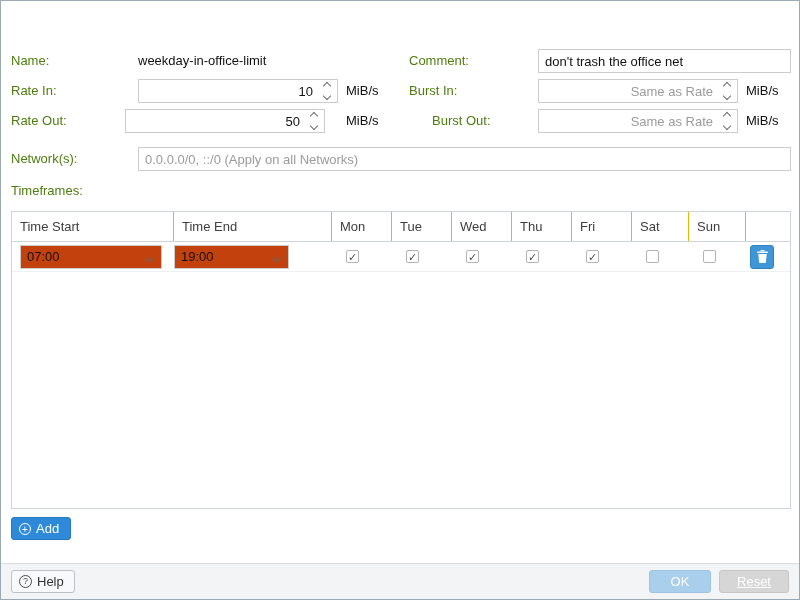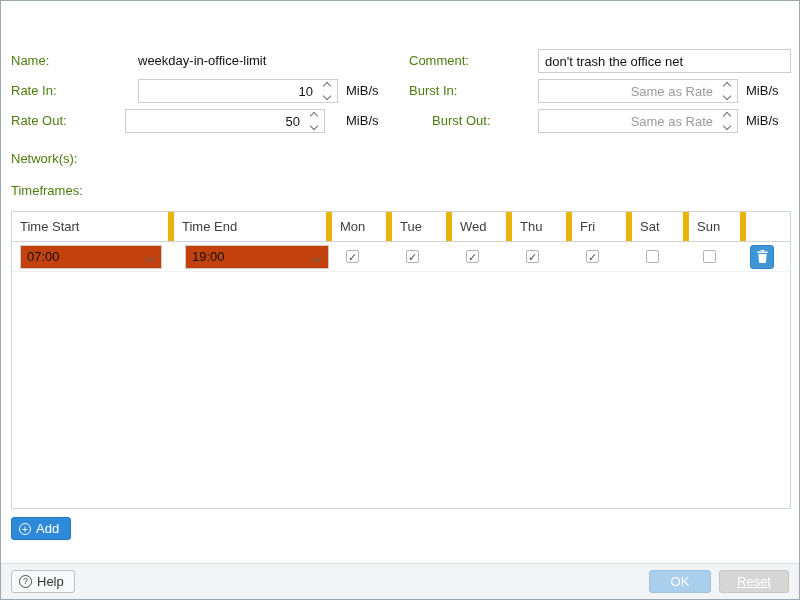--- a/index.html
+++ b/index.html
@@ -27,21 +27,21 @@
   .chev.up{transform:rotate(-135deg);margin-bottom:2px;}
   .chev.down{transform:rotate(45deg);margin-top:2px;}
 
   .combo{position:relative;height:24px;border:1px solid #cccccc;background:#c2410c;box-sizing:border-box;}
   .combo input{width:100%;height:100%;border:none;outline:none;margin:0;padding:0 20px 0 6px;font:inherit;color:#111;background:transparent;box-sizing:border-box;}
   .cchev{position:absolute;right:8px;top:8px;width:6px;height:6px;border-right:1.5px solid #666;border-bottom:1.5px solid #666;transform:rotate(45deg);}
 
   
   .grid{position:absolute;left:10px;top:210px;width:780px;height:298px;border:1px solid #cfd4d8;background:#fff;box-sizing:border-box;}
   .ghead{display:flex;height:30px;border-bottom:1px solid #cfd4d8;box-sizing:border-box;}
-  .hc{display:flex;align-items:center;padding-left:8px;box-sizing:border-box;color:#3e3e40;border-right:6px solid #eab308;cursor:pointer;}
+  .hc{display:flex;align-items:center;padding-left:8px;box-sizing:border-box;color:#3e3e40;border-right:1px solid #eab308;cursor:pointer;}
   .grow{display:flex;height:30px;align-items:center;border-bottom:1px solid #eef1f3;box-sizing:border-box;}
   .rc{display:flex;align-items:center;height:100%;box-sizing:border-box;}
   .c0{width:162px;} .c1{width:158px;} .cd{width:60px;} .cs{width:57px;} .ca{flex:1;border-right:none;}
   .checkbox{width:13px;height:13px;margin-left:14px;border:1px solid #b3b3b3;border-radius:2px;background:#fff;
             font-size:11px;line-height:12px;text-align:center;color:#4c4c4c;cursor:pointer;box-sizing:border-box;}
   .trash{width:24px;height:24px;margin-left:4px;background:#3f96d6;border:1px solid #3184c2;border-radius:3px;
          display:flex;align-items:center;justify-content:center;cursor:pointer;box-sizing:border-box;}
 
   
   .addbtn{position:absolute;left:10px;top:516px;height:23px;padding:0 11px 0 7px;background:#2e8ad8;border:1px solid #2679bf;
@@ -105,20 +105,23 @@
   <div class="fld num" style="left:537px;top:108px;width:200px;">
     <input type="text" placeholder="Same as Rate" style="">
     <span class="spin">
         <i class="chev up"></i>
         <i class="chev down"></i>
       </span>
   </div>
   <span class="unit" style="left:745px;top:108px;">MiB/s</span>
 
   <span class="lbl" style="left:10px;top:146px;">Network(s):</span>
+  <div class="fld" style="left:137px;top:146px;width:653px;">
+    <input type="text" placeholder="0.0.0.0/0, ::/0 (Apply on all Networks)" style="">
+  </div>
 
   <span class="lbl" style="left:10px;top:178px;">Timeframes:</span>
 
   <div class="grid">
     <div class="ghead">
       <div class="hc c0">
           <span>Time Start</span>
         </div>
       <div class="hc c1">
           <span>Time End</span>
@@ -148,21 +151,21 @@
     </div>
 
     <div class="grow">
       <div class="rc c0">
         <div class="combo" style="margin-left:8px;width:142px;">
           <input type="text" value="07:00" style="">
           <i class="cchev"></i>
         </div>
       </div>
       <div class="rc c1">
-        <div class="combo" style="margin-left:11px;width:144px;">
+        <div class="combo" style="margin-left:0;width:115px;">
           <input type="text" value="19:00" style="">
           <i class="cchev"></i>
         </div>
       </div>
       <div class="rc cd">
           <div class="checkbox">✓</div>
         </div>
       <div class="rc cd">
           <div class="checkbox">✓</div>
         </div>

